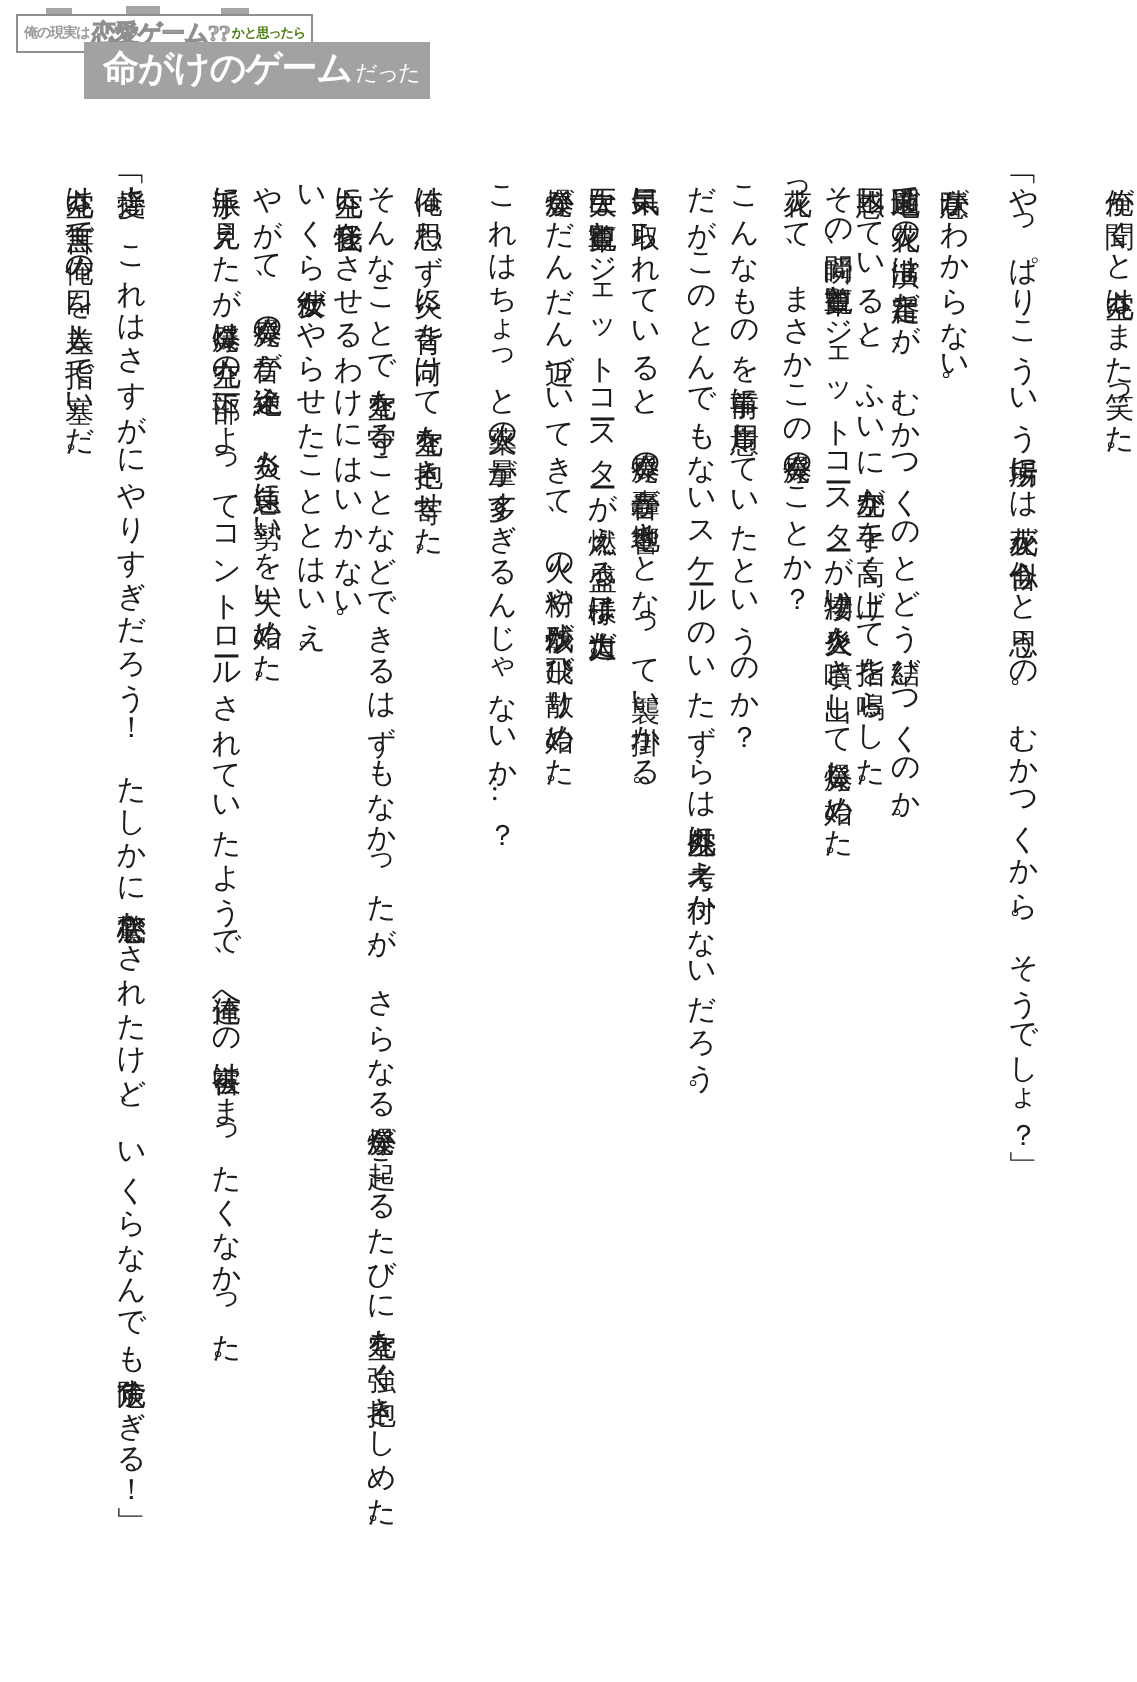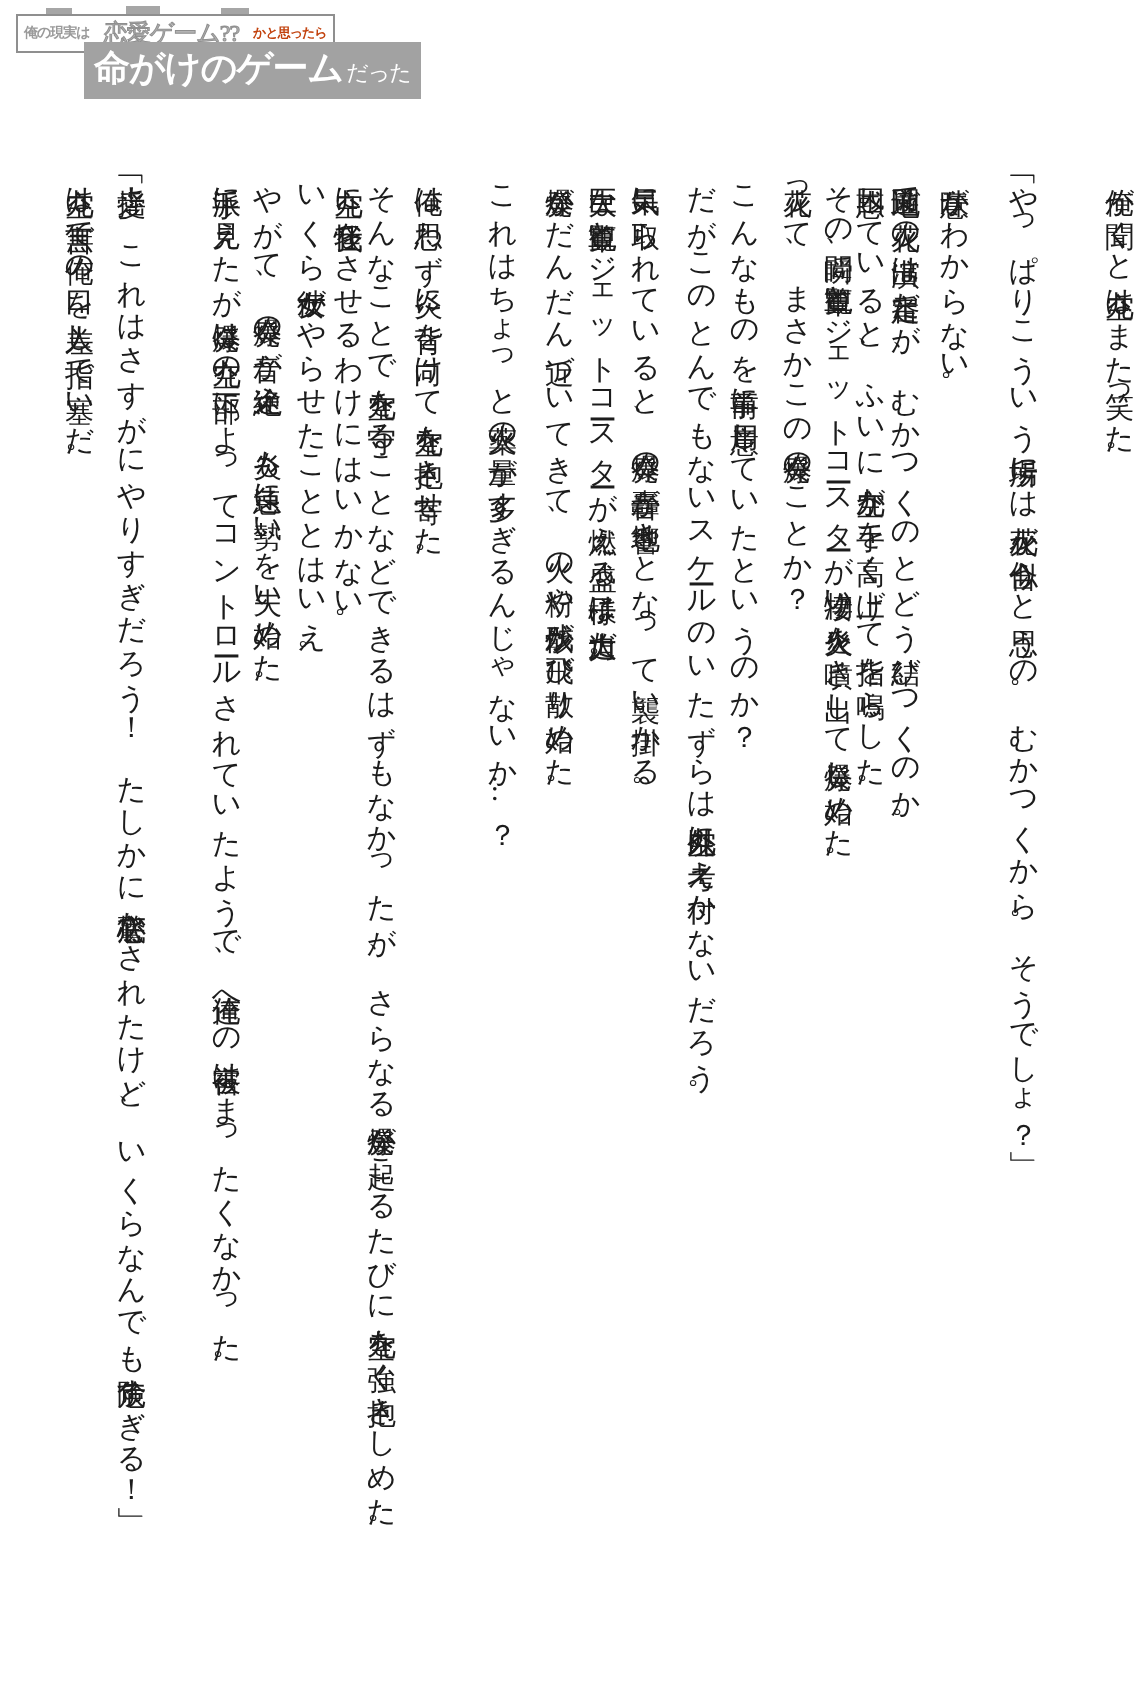--- a/index.html
+++ b/index.html
@@ -30,49 +30,49 @@
   #logo-band1 {
     position: absolute;
     top: 8px;
     left: 10px;
     background: #ffffff;
     border: 2px solid #8f8f8f;
     padding: 1px 6px 2px 6px;
     white-space: nowrap;
     display: flex;
     align-items: center;
-    gap: 14px;
+    gap: 2px;
     z-index: 2;
   }
   #logo-band1 .l1-prefix {
     font-size: 14px;
     font-weight: bold;
     color: #9a9a9a;
     letter-spacing: -1px;
   }
   #logo-band1 .l1-main {
     font-size: 24px;
-    font-weight: normal;
+    font-weight: bold;
     color: #b3b3b3;
     -webkit-text-stroke: 1px #8f8f8f;
     letter-spacing: -1px;
   }
   #logo-band1 .l1-suffix {
     font-size: 13px;
     font-weight: bold;
-    color: #c2410c;
+    color: #4d7c0f;
     letter-spacing: -1px;
   }
   #logo-band2 {
     position: absolute;
     top: 36px;
     left: 78px;
     background: #a2a2a2;
     color: #ffffff;
-    padding: 2px 10px 6px 10px;
+    padding: 2px 10px 6px 19px;
     white-space: nowrap;
     z-index: 3;
     display: flex;
     align-items: baseline;
     gap: 3px;
   }
   #logo-band2 .l2-main {
     font-size: 36px;
     font-weight: bold;
     letter-spacing: -1px;

